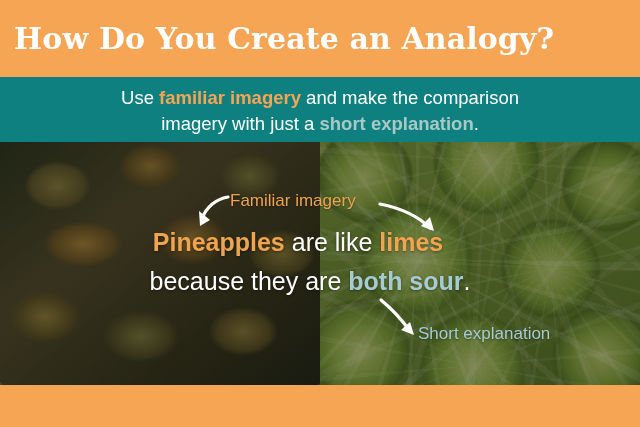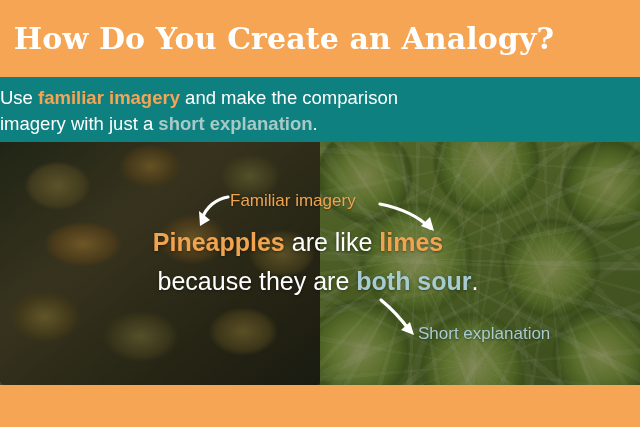--- a/index.html
+++ b/index.html
@@ -29,20 +29,21 @@
     white-space:nowrap;
   }
 
   
   .subtitle-band{
     position:absolute;left:0;top:77px;width:640px;height:65px;
     background:#0E8080;
   }
   .subtitle-text{
     position:absolute;left:0;top:8px;width:640px;
+    text-align:center;
     font-family:"Liberation Sans",sans-serif;
     font-size:18.5px;
     color:#ffffff;
     line-height:26px;
     font-weight:400;
   }
   .subtitle-text .hl-orange{color:#F5A553;font-weight:700;}
   .subtitle-text .hl-pale{color:#A9C9C6;font-weight:700;}
 
   
@@ -133,21 +134,20 @@
   }
   .line-main .normal{font-weight:400;}
   .line-main .hl-orange{color:#F0A44F;font-weight:700;}
   .line-sub{
     position:absolute;left:0;top:267px;width:620px;
     text-align:center;
     font-size:25px;font-weight:400;color:#ffffff;
     font-family:"Liberation Sans",sans-serif;
     white-space:nowrap;
     text-shadow:0 1px 3px rgba(0,0,0,0.40);
-    margin-left:8px;
   }
   .line-sub .hl-blue{color:#A6CBD2;font-weight:700;}
   .label-short{
     position:absolute;left:418px;top:324px;
     font-size:17px;color:#A6CBD2;
     font-family:"Liberation Sans",sans-serif;
     white-space:nowrap;
     text-shadow:0 1px 2px rgba(0,0,0,0.35);
   }
   .arrows{

